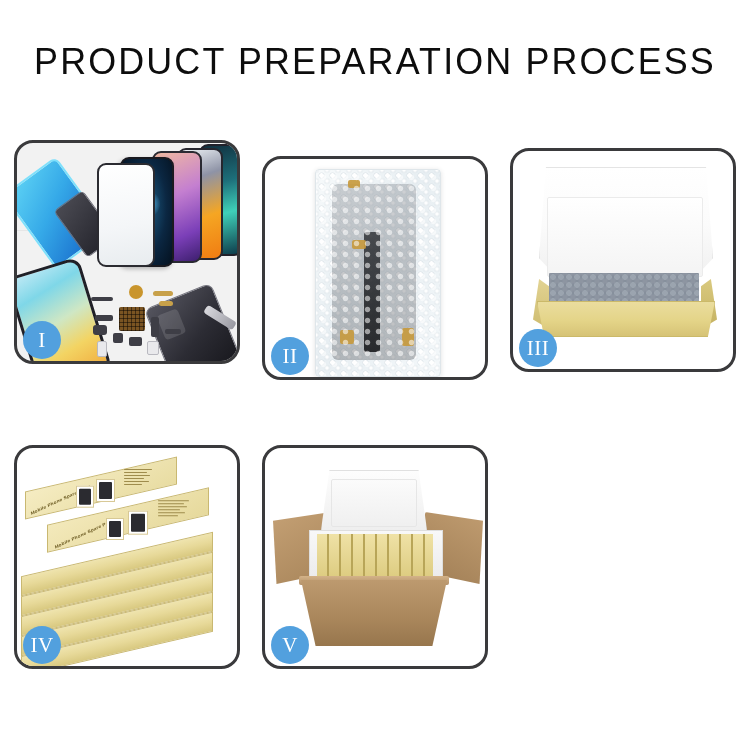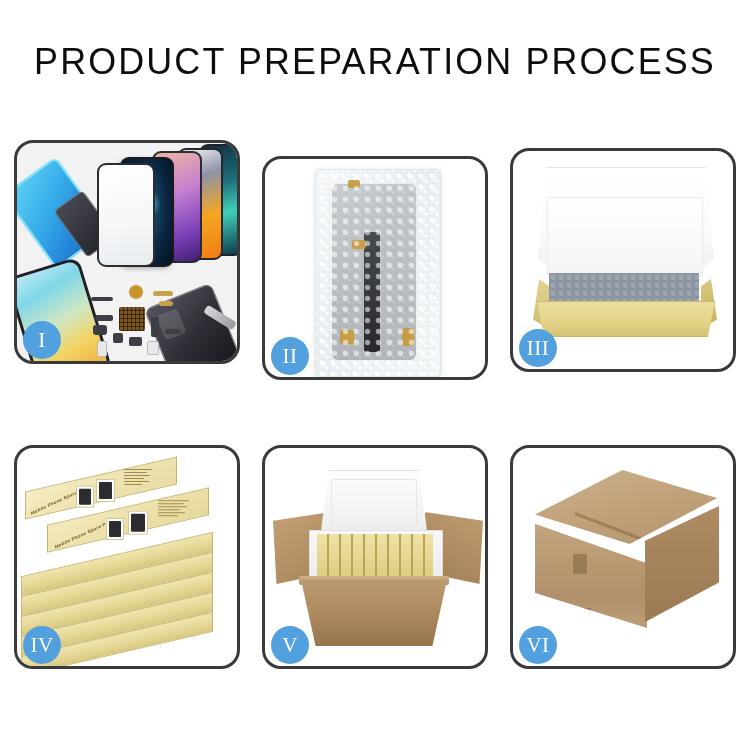--- a/index.html
+++ b/index.html
@@ -433,30 +433,15 @@
               <s style="left:94px"></s>
               <s style="left:106px"></s>
           </div>
           <div class="v-rim"></div>
           <div class="v-body"></div>
         </div>
         <div class="badge">V</div>
       </div>
     </div>
 
-    <div class="cell c5">
-      <div class="panel">
-        <div class="stage">
-          <div class="c-top">
-            <span class="c-seam"></span>
-          </div>
-          <div class="c-left">
-            <span class="tapeTab" style="left:38px;top:30px;width:14px;height:20px"></span>
-            <span class="tapeTab" style="left:42px;top:84px;width:14px;height:18px"></span>
-          </div>
-          <div class="c-right"></div>
-        </div>
-        <div class="badge">VI</div>
-      </div>
-    </div>
 
   </div>
 </div>
 
 </body></html>

